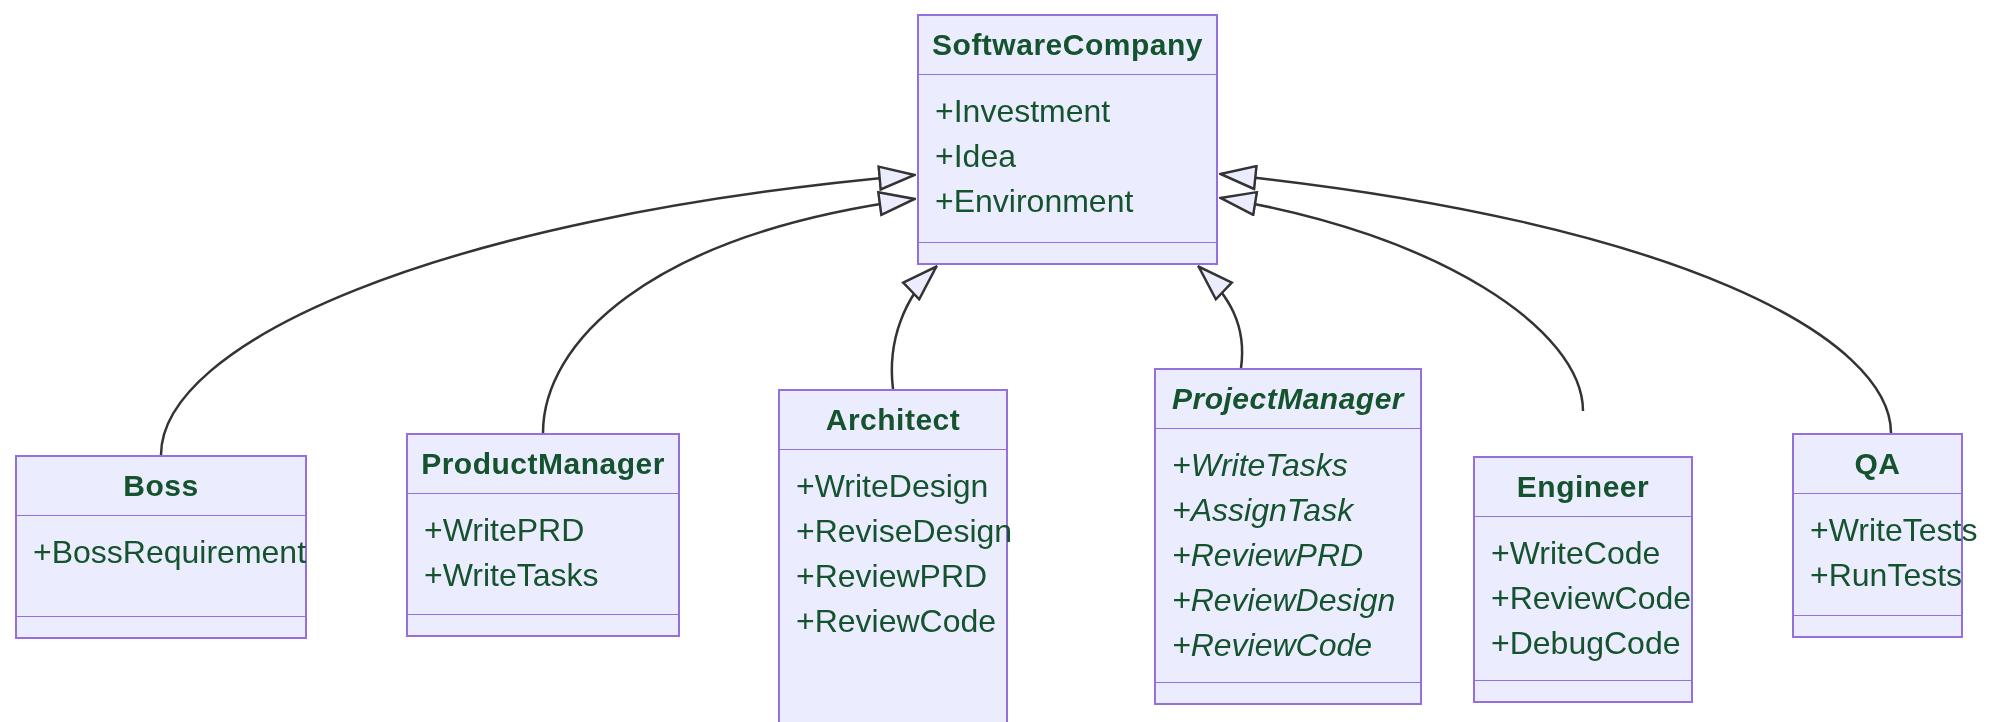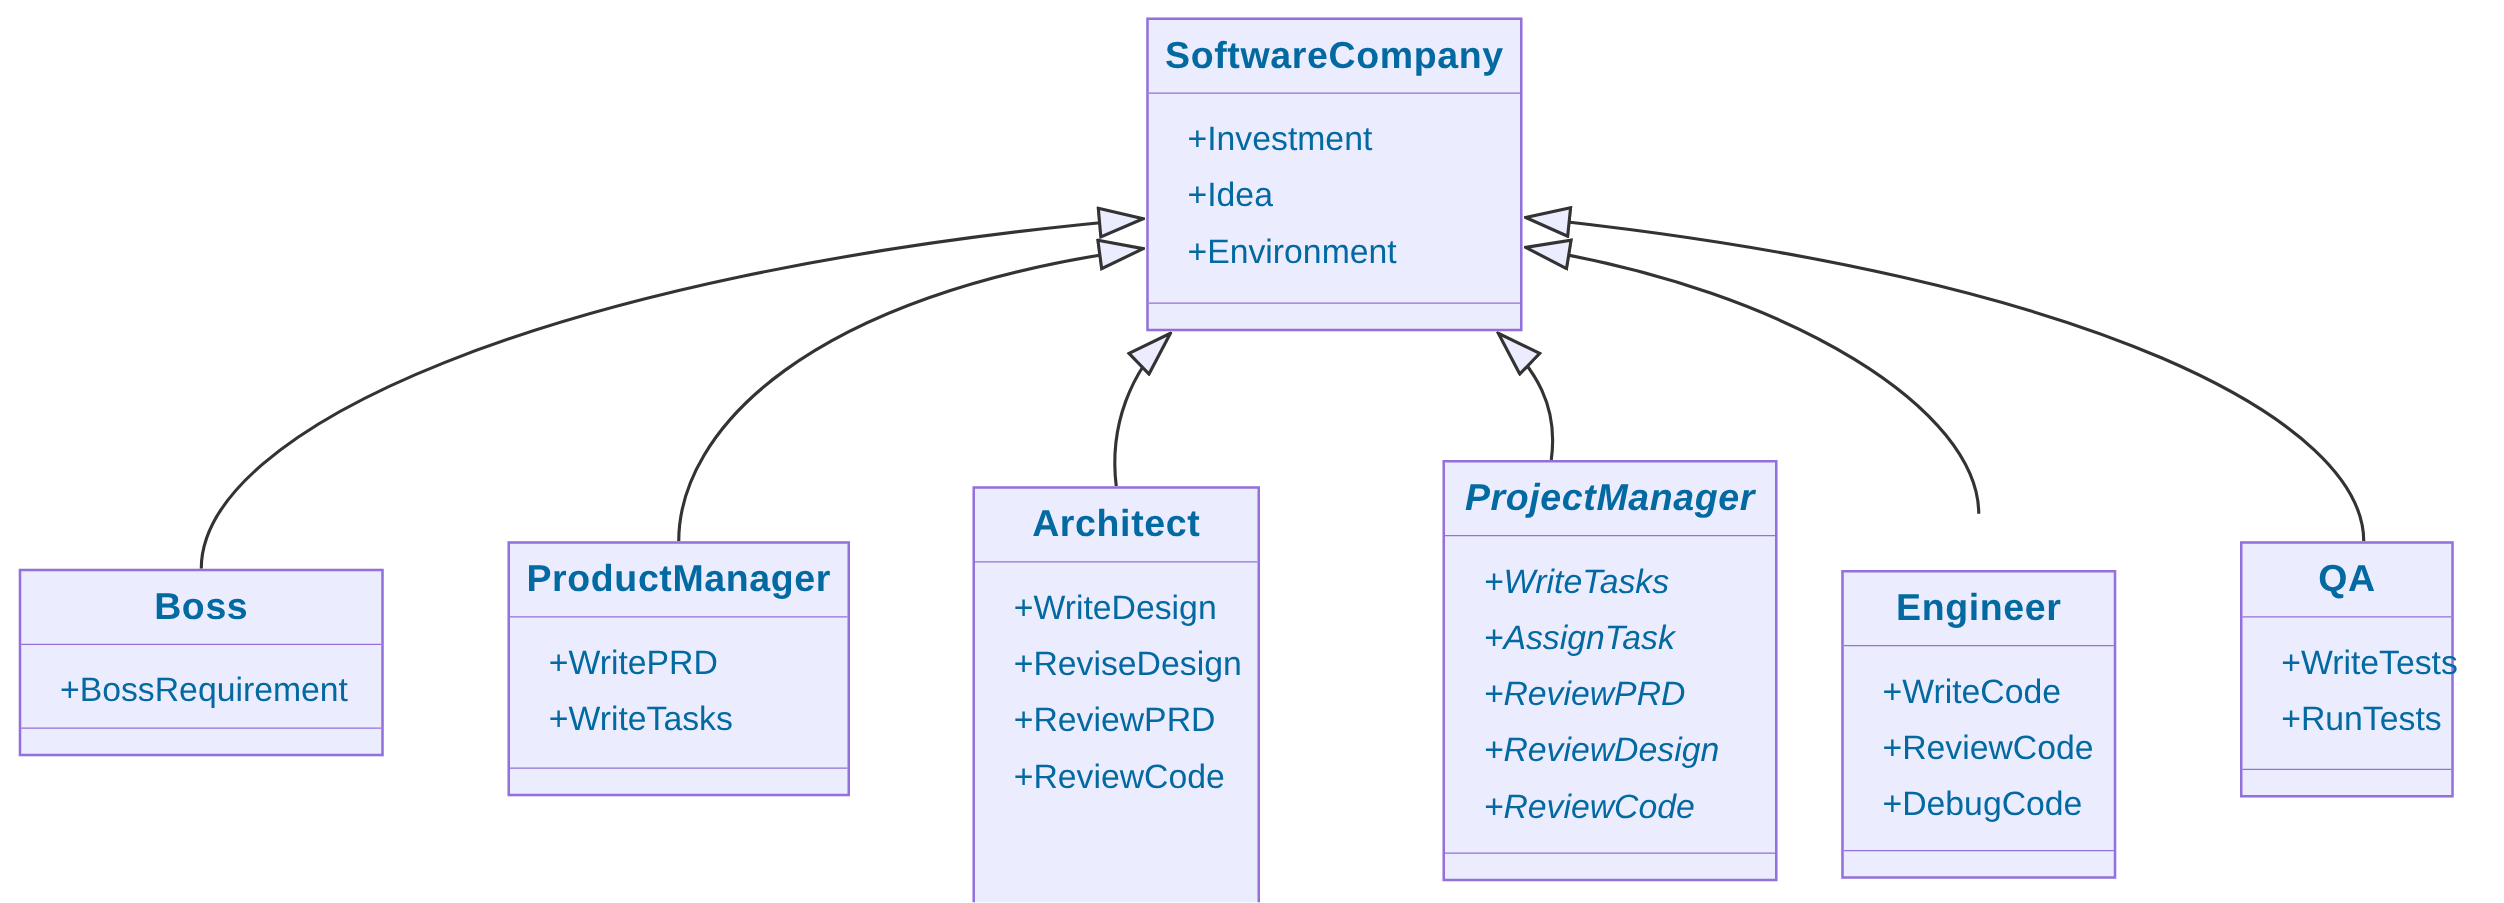--- a/index.html
+++ b/index.html
@@ -23,36 +23,36 @@
     z-index: 1;
   }
   .uml-class {
     position: absolute;
     box-sizing: border-box;
     background: #ECECFF;
     border: 2px solid #9370DB;
     display: flex;
     flex-direction: column;
     z-index: 2;
-    color: #0369a1;
+    color: #14532d;
   }
   .uml-title {
     flex: 0 0 58px;
     display: flex;
     align-items: center;
     justify-content: center;
     font-weight: bold;
     font-size: 30px;
     letter-spacing: 0.5px;
     border-bottom: 1.5px solid #9370DB;
   }
   .uml-attrs {
     flex: 1 1 auto;
-    padding: 14px 0 0 31px;
-    font-size: 27px;
+    padding: 14px 0 0 16px;
+    font-size: 32px;
     line-height: 45px;
     border-bottom: 1.5px solid #9370DB;
   }
   .uml-methods {
     flex: 0 0 20px;
   }
 </style>
 </head>
 <body>
 
@@ -75,21 +75,21 @@
 
 <div class="uml-class" style="left: 917px; top: 14px; width: 301px; height: 251px;">
       <div class="uml-title">SoftwareCompany</div>
       <div class="uml-attrs">
         <div>+Investment</div>
         <div>+Idea</div>
         <div>+Environment</div>
       </div>
       <div class="uml-methods"></div>
     </div>
-    <div class="uml-class" style="left: 15px; top: 455px; width: 292px; height: 150px;">
+    <div class="uml-class" style="left: 15px; top: 455px; width: 292px; height: 184px;">
       <div class="uml-title">Boss</div>
       <div class="uml-attrs">
         <div>+BossRequirement</div>
       </div>
       <div class="uml-methods"></div>
     </div>
     <div class="uml-class" style="left: 406px; top: 433px; width: 274px; height: 204px;">
       <div class="uml-title">ProductManager</div>
       <div class="uml-attrs">
         <div>+WritePRD</div>

